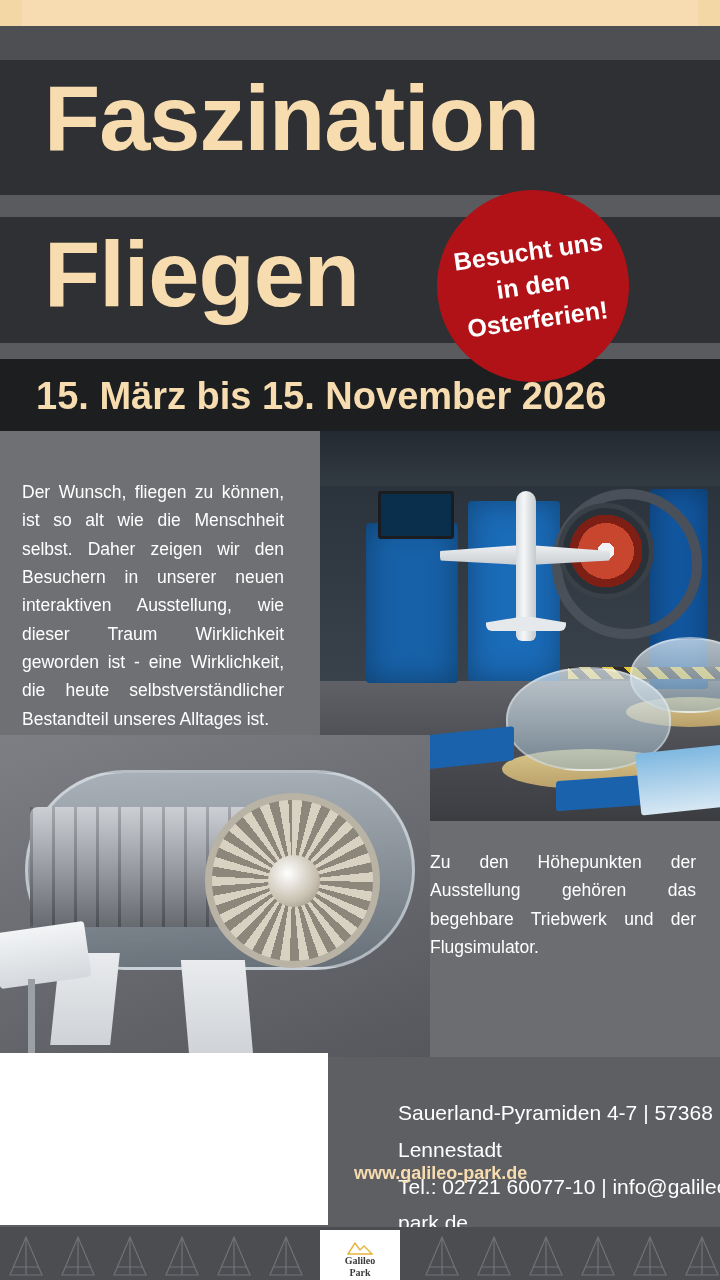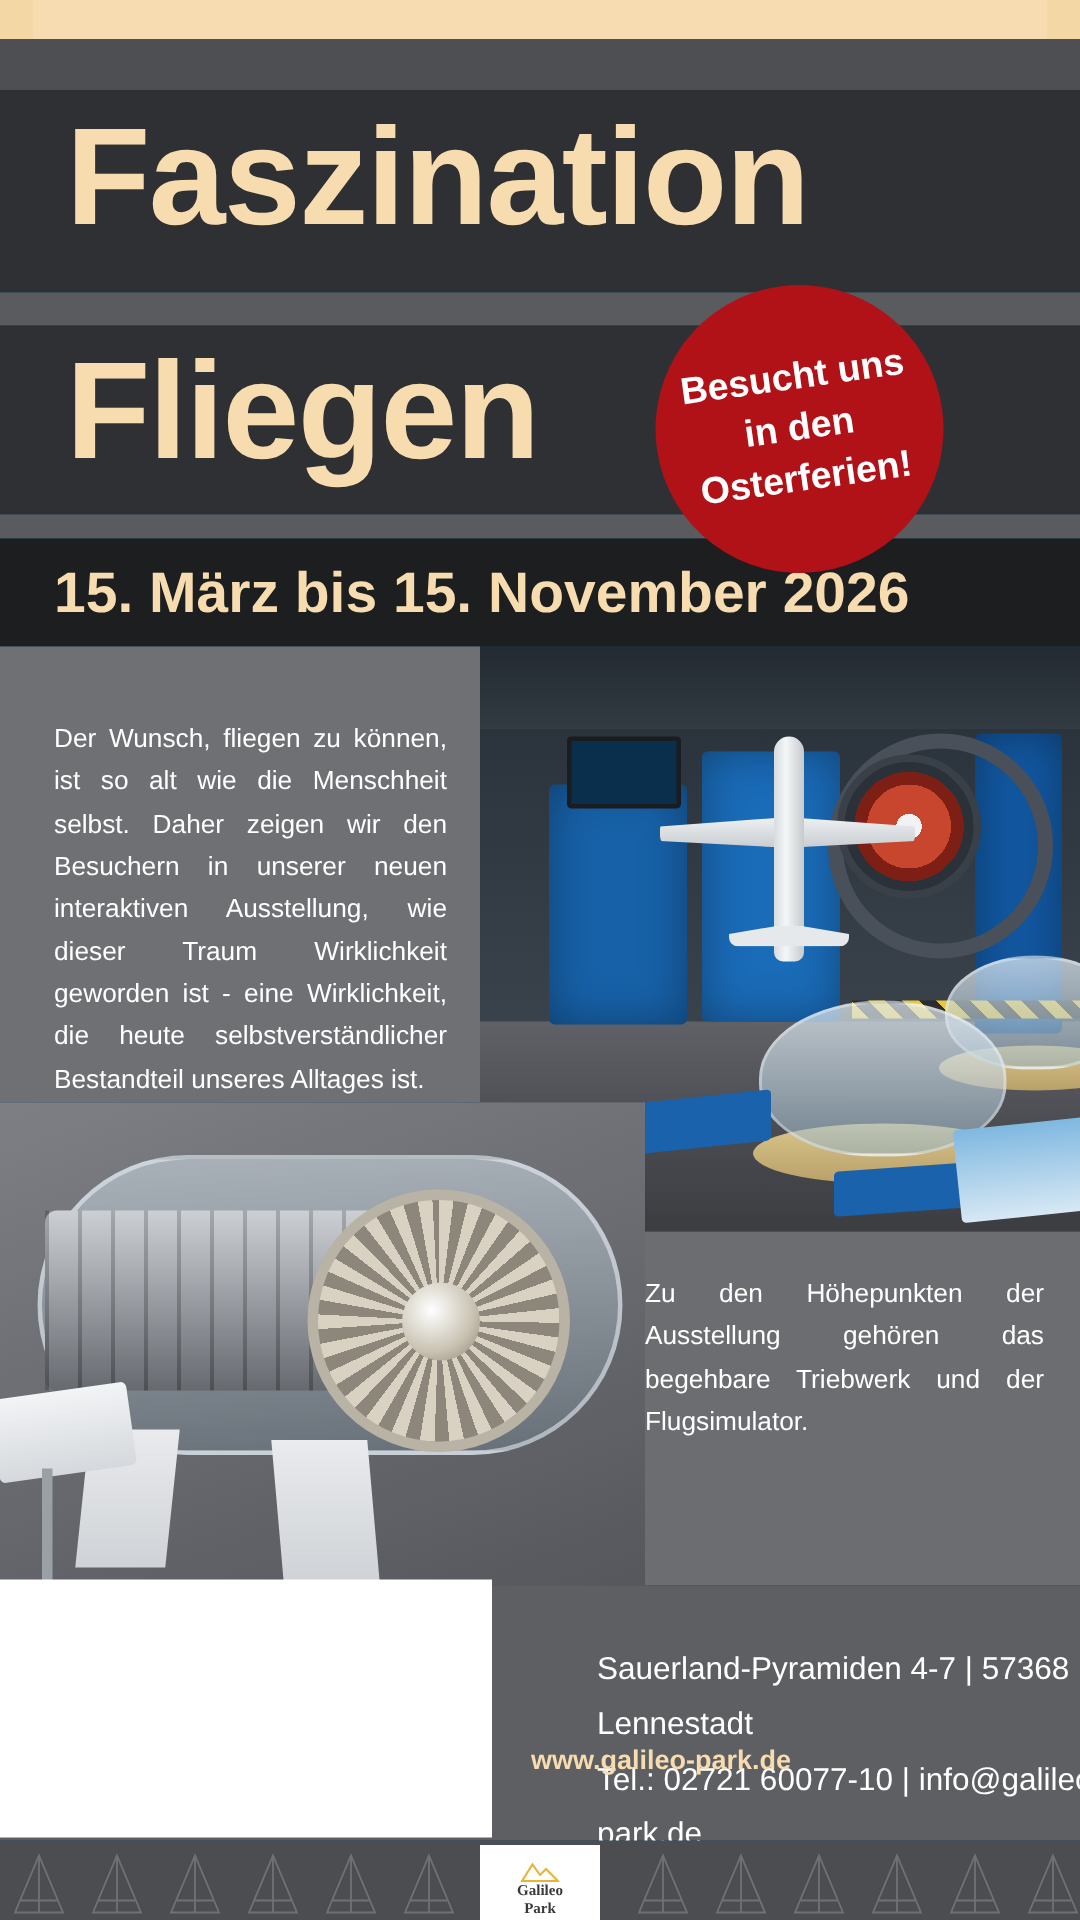--- a/index.html
+++ b/index.html
@@ -85,21 +85,21 @@
     text-align: center; line-height: 1.35;
     padding: 0 12px;
   }
 
   
   .intro-panel {
     position: absolute; top: 431px; left: 0; width: 320px; height: 304px;
     background: #6f7074;
   }
   .intro-text {
-    position: absolute; top: 478px; left: 36px; width: 262px;
+    position: absolute; top: 478px; left: 22px; width: 262px;
     color: #ffffff; font-size: 17.5px; line-height: 1.62;
     text-align: justify;
   }
 
   
   .photo-hall {
     position: absolute; top: 431px; left: 320px; width: 400px; height: 390px;
     overflow: hidden;
     background: #1b2733;
   }

